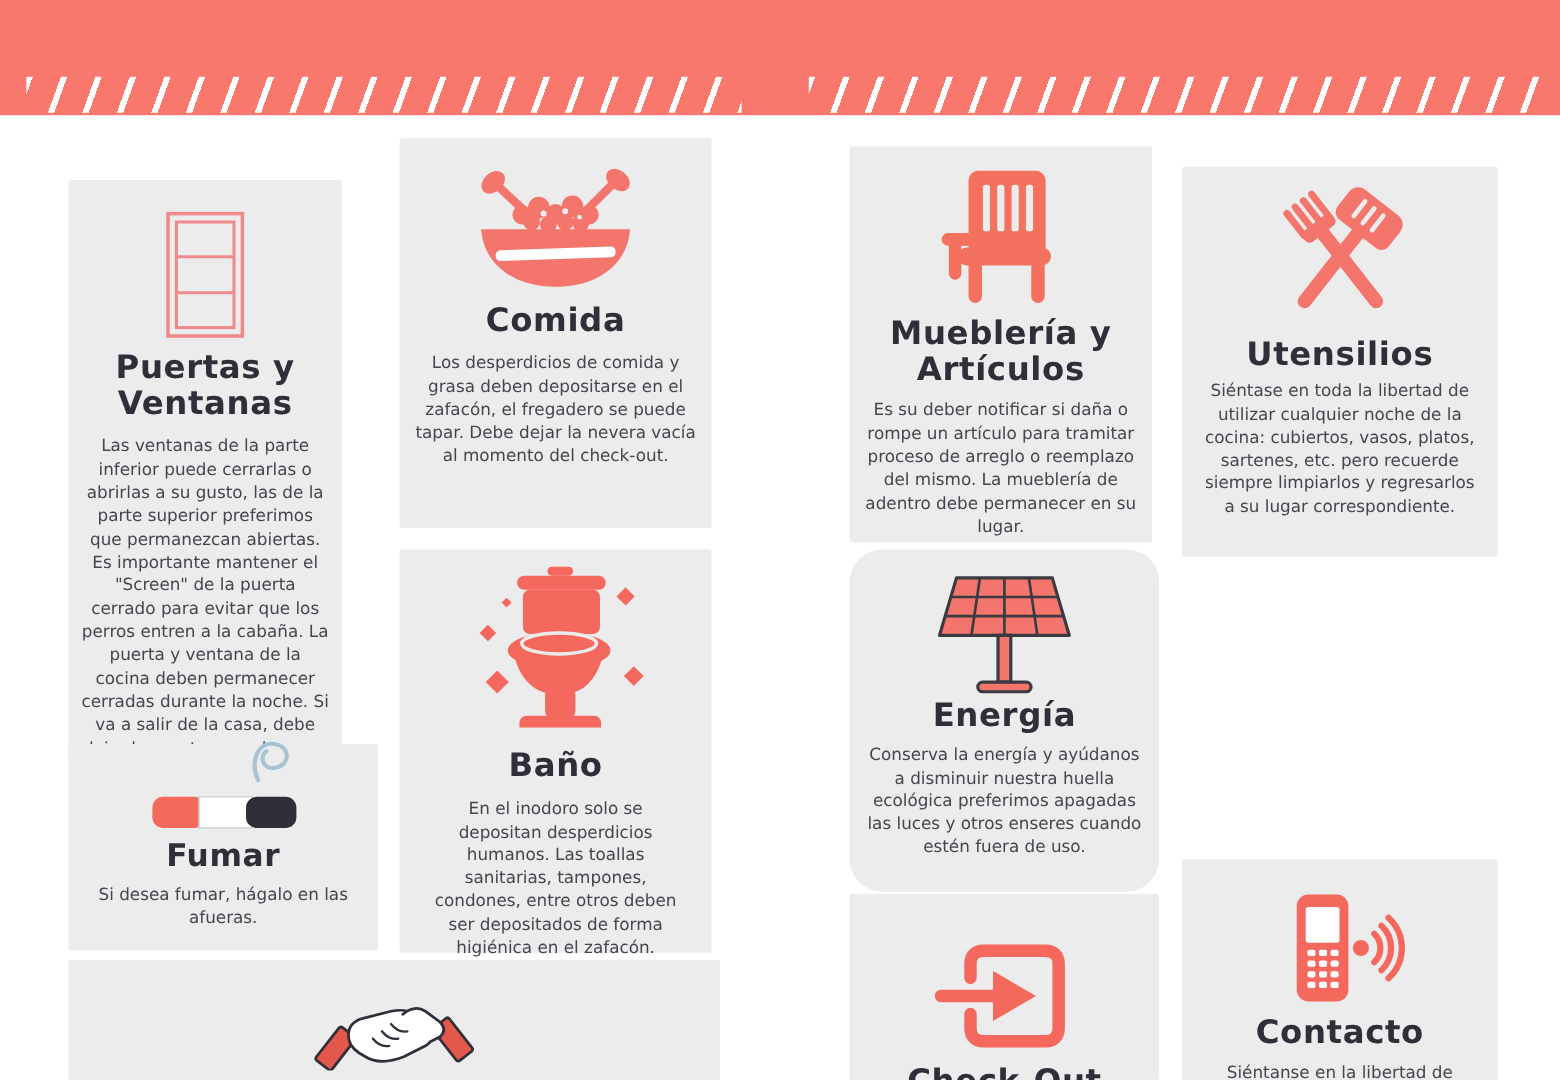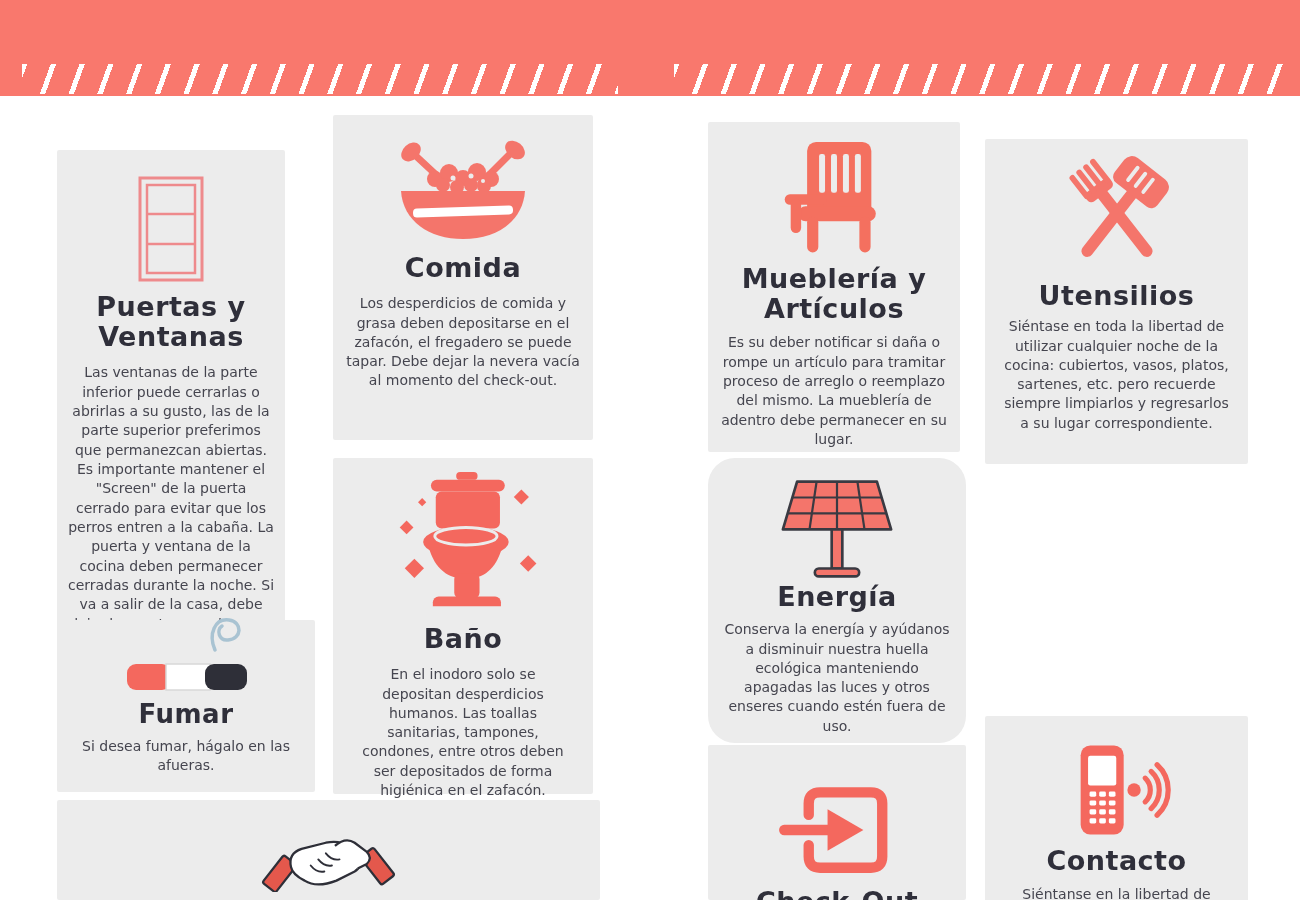--- a/index.html
+++ b/index.html
@@ -209,21 +209,21 @@
         <g stroke="#3a3a42" stroke-width="2.5">
           <line x1="25" y1="22" x2="125" y2="22"></line>
           <line x1="20" y1="40" x2="131" y2="40"></line>
           <line x1="52" y1="4" x2="44" y2="58"></line>
           <line x1="75" y1="4" x2="75" y2="58"></line>
           <line x1="98" y1="4" x2="106" y2="58"></line>
         </g>
       </svg>
     </div>
     <div class="title">Energía</div>
-    <div class="body">Conserva la energía y ayúdanos a disminuir nuestra huella ecológica manteniendo apagadas las luces y otros enseres cuando estén fuera de uso.</div>
+    <div class="body">Conserva la energía y ayúdanos a disminuir nuestra huella ecológica preferimos apagadas las luces y otros enseres cuando estén fuera de uso.</div>
   </div>
 
   <div class="card" id="card-checkout">
     <div class="icon-wrap">
       <svg width="128" height="98" viewBox="0 0 128 104">
         <g fill="none" stroke="#f4685e" stroke-width="11" stroke-linecap="round" stroke-linejoin="round">
           <path d="M34,36 V24 Q34,12 46,12 H100 Q112,12 112,24 V80 Q112,92 100,92 H46 Q34,92 34,80 V68"></path>
           <line x1="8" y1="52" x2="58" y2="52"></line>
         </g>
         <polygon points="54,30 92,52 54,74" fill="#f4685e"></polygon>

